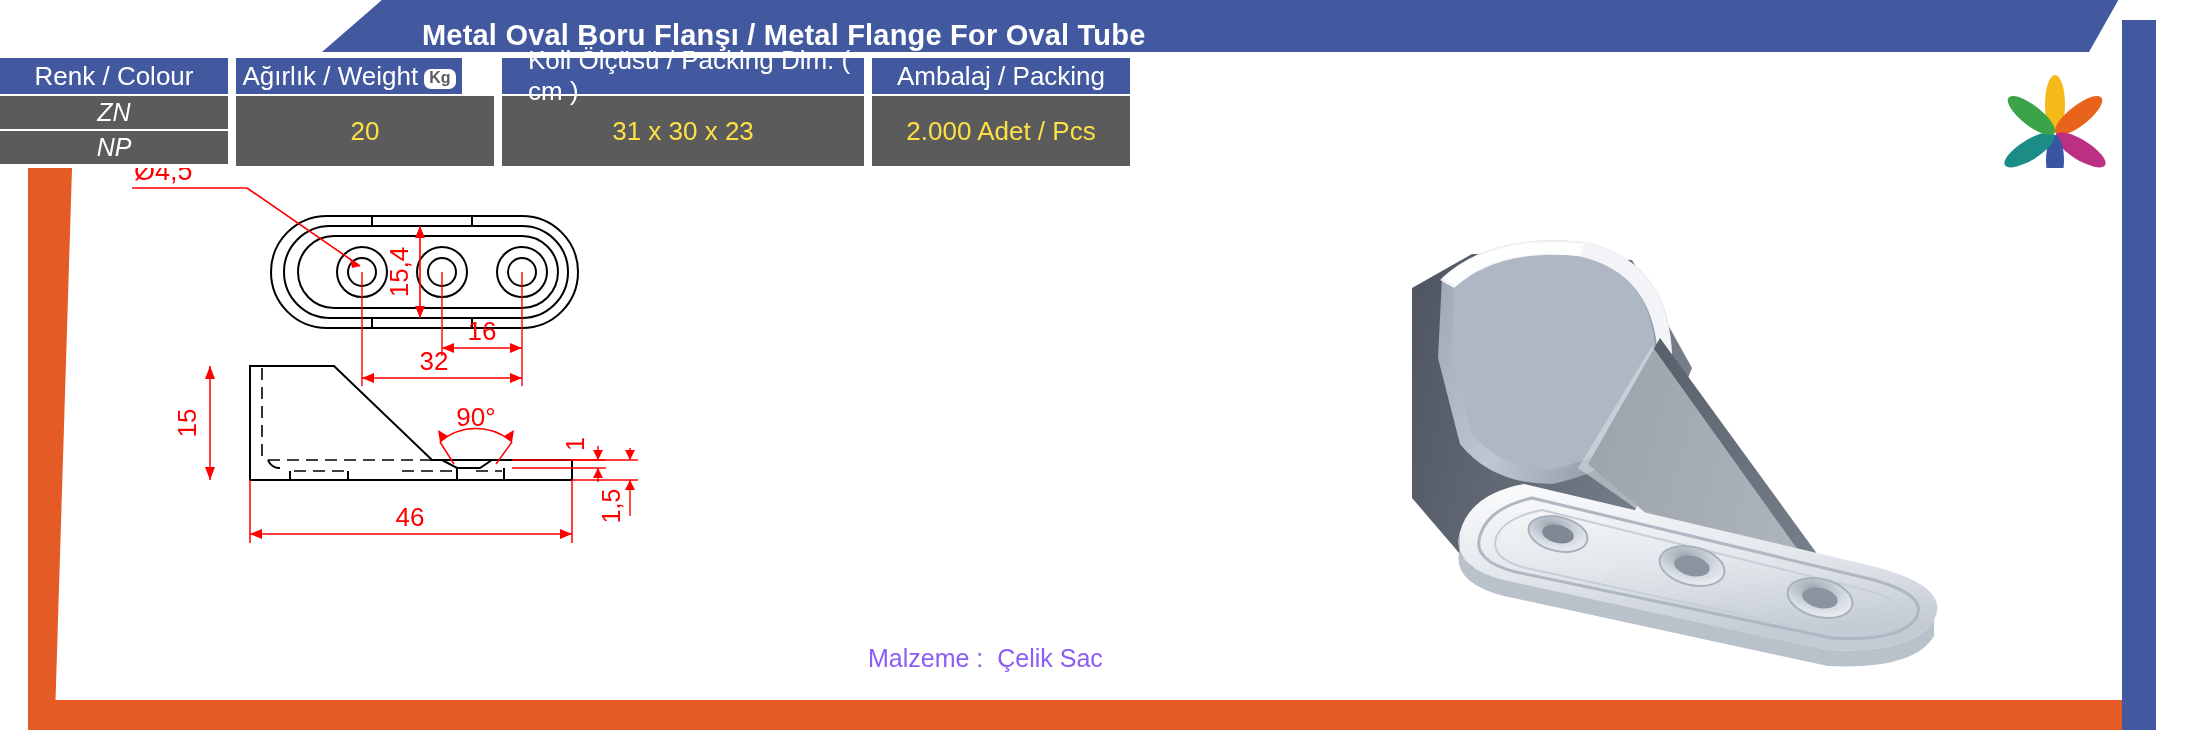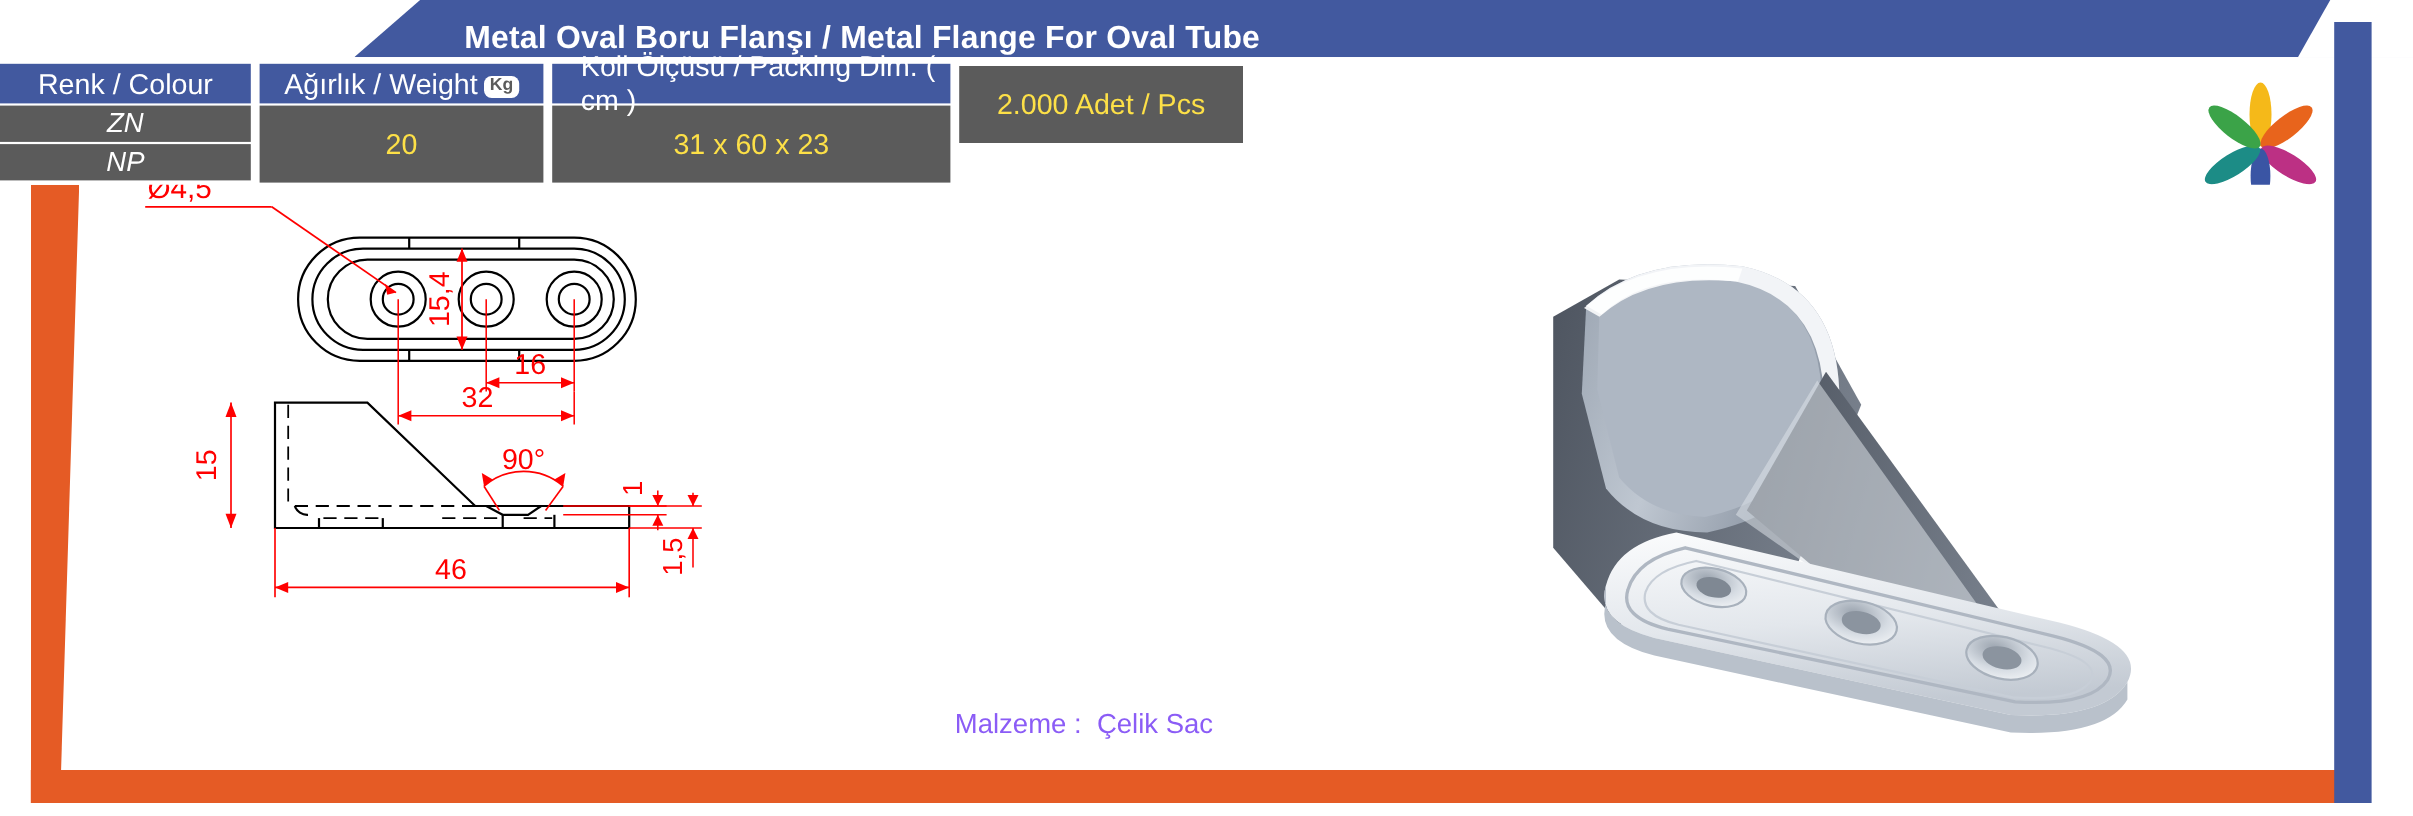--- a/index.html
+++ b/index.html
@@ -64,21 +64,21 @@
   
   #col-colour { left: 0; width: 228px; }
   #col-colour .spec-head { width: 228px; }
   .colour-val {
     background: #5B5B5B; color: #ffffff; height: 33px;
     display: flex; align-items: center; justify-content: center; font-size: 25px;
     margin-top: 2px;
     font-style: italic;
   }
   #col-weight { left: 236px; width: 258px; }
-  #col-weight .spec-head { width: 258px; }
+  #col-weight .spec-head { width: 226px; }
   #col-weight .spec-body { width: 258px; height: 70px; margin-top: 2px; }
   #col-packdim { left: 502px; width: 362px; }
   #col-packdim .spec-head { width: 362px; }
   #col-packdim .spec-body { width: 362px; height: 70px; margin-top: 2px; }
   #col-packing { left: 872px; width: 258px; }
   #col-packing .spec-head { width: 258px; }
   #col-packing .spec-body { width: 258px; height: 70px; margin-top: 2px; }
 
   
   .logo { position: absolute; left: 1995px; top: 72px; width: 120px; height: 96px; }
@@ -130,24 +130,25 @@
     <div class="spec-col" id="col-weight">
       <div class="spec-head">
         <span>Ağırlık /  Weight</span>
         <span class="kg-badge">Kg</span>
       </div>
       <div class="spec-body">20</div>
     </div>
 
     <div class="spec-col" id="col-packdim">
       <div class="spec-head left-al">Koli Ölçüsü / Packing Dim. ( cm )</div>
-      <div class="spec-body">31 x 60 x 23</div>
+      <div class="spec-body">31 x 30 x 23</div>
     </div>
 
     <div class="spec-col" id="col-packing">
+      <div class="spec-head">Ambalaj / Packing</div>
       <div class="spec-body">2.000 Adet / Pcs</div>
     </div>
 
   </div>
 
   <div class="logo">
     <svg width="120" height="96" viewBox="0 0 120 96">
       <g transform="translate(60,62)">
         <ellipse cx="0" cy="-30" rx="10" ry="29" fill="#F5B919"></ellipse>
         <ellipse cx="0" cy="-30" rx="10" ry="29" fill="#E8641C" transform="rotate(52)"></ellipse>

